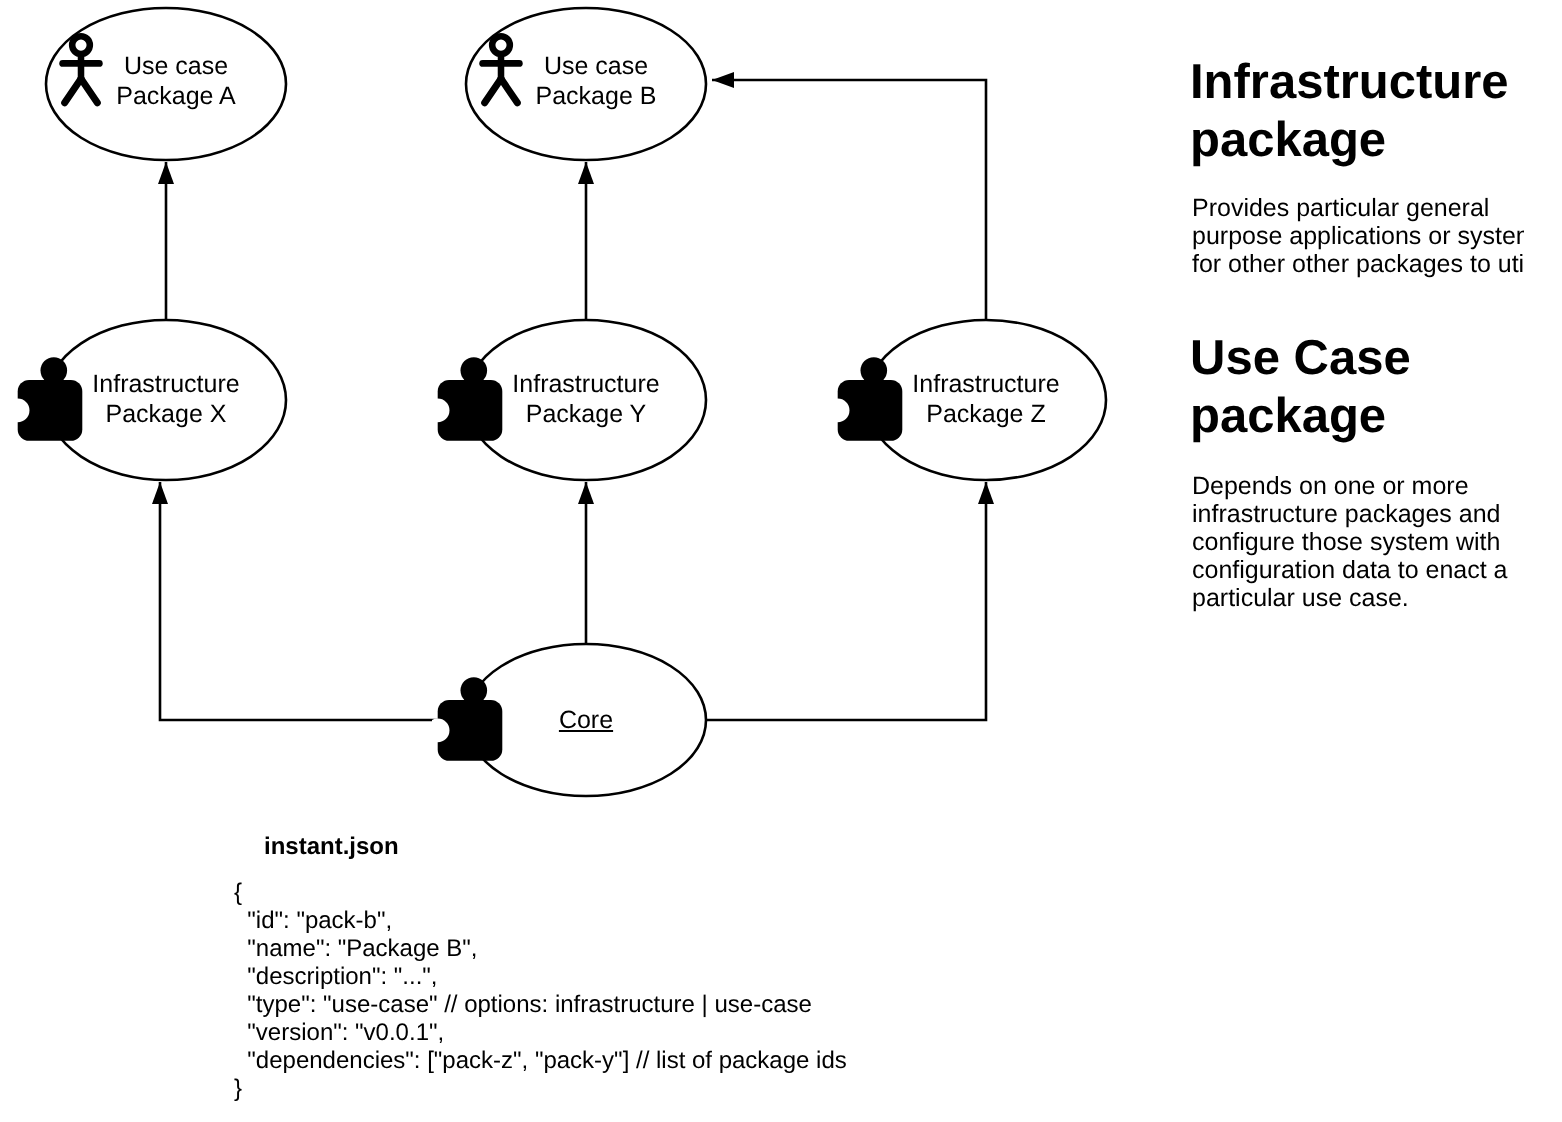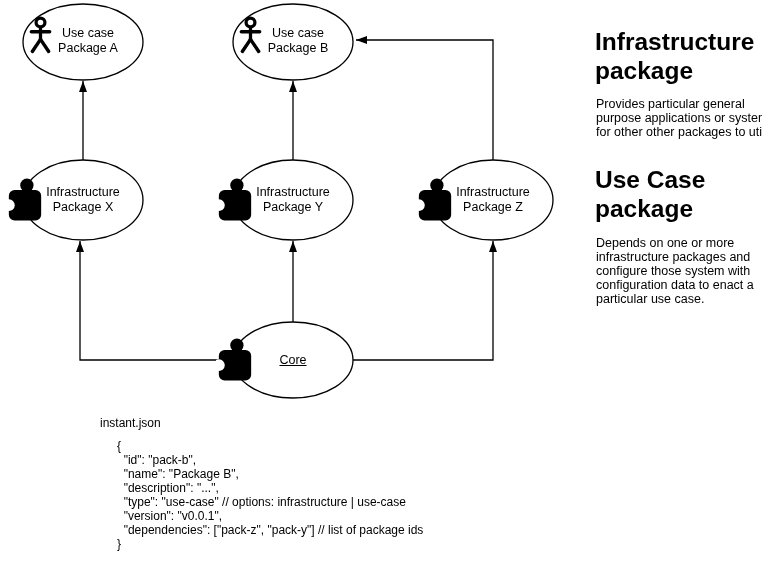--- a/index.html
+++ b/index.html
@@ -36,24 +36,24 @@
     position: absolute;
     left: 596px;
     width: 200px;
     font-size: 12.5px;
     line-height: 14px;
     white-space: pre-line;
     color: #000000;
   }
   .code-filename {
     position: absolute;
-    left: 100px;
+    left: 132px;
     top: 416px;
     font-size: 12px;
-    font-weight: normal;
+    font-weight: bold;
   }
   .code-block {
     position: absolute;
     left: 117px;
     top: 439px;
     margin: 0;
     font-family: "Liberation Sans", sans-serif;
     font-size: 12px;
     line-height: 14px;
     white-space: pre;

